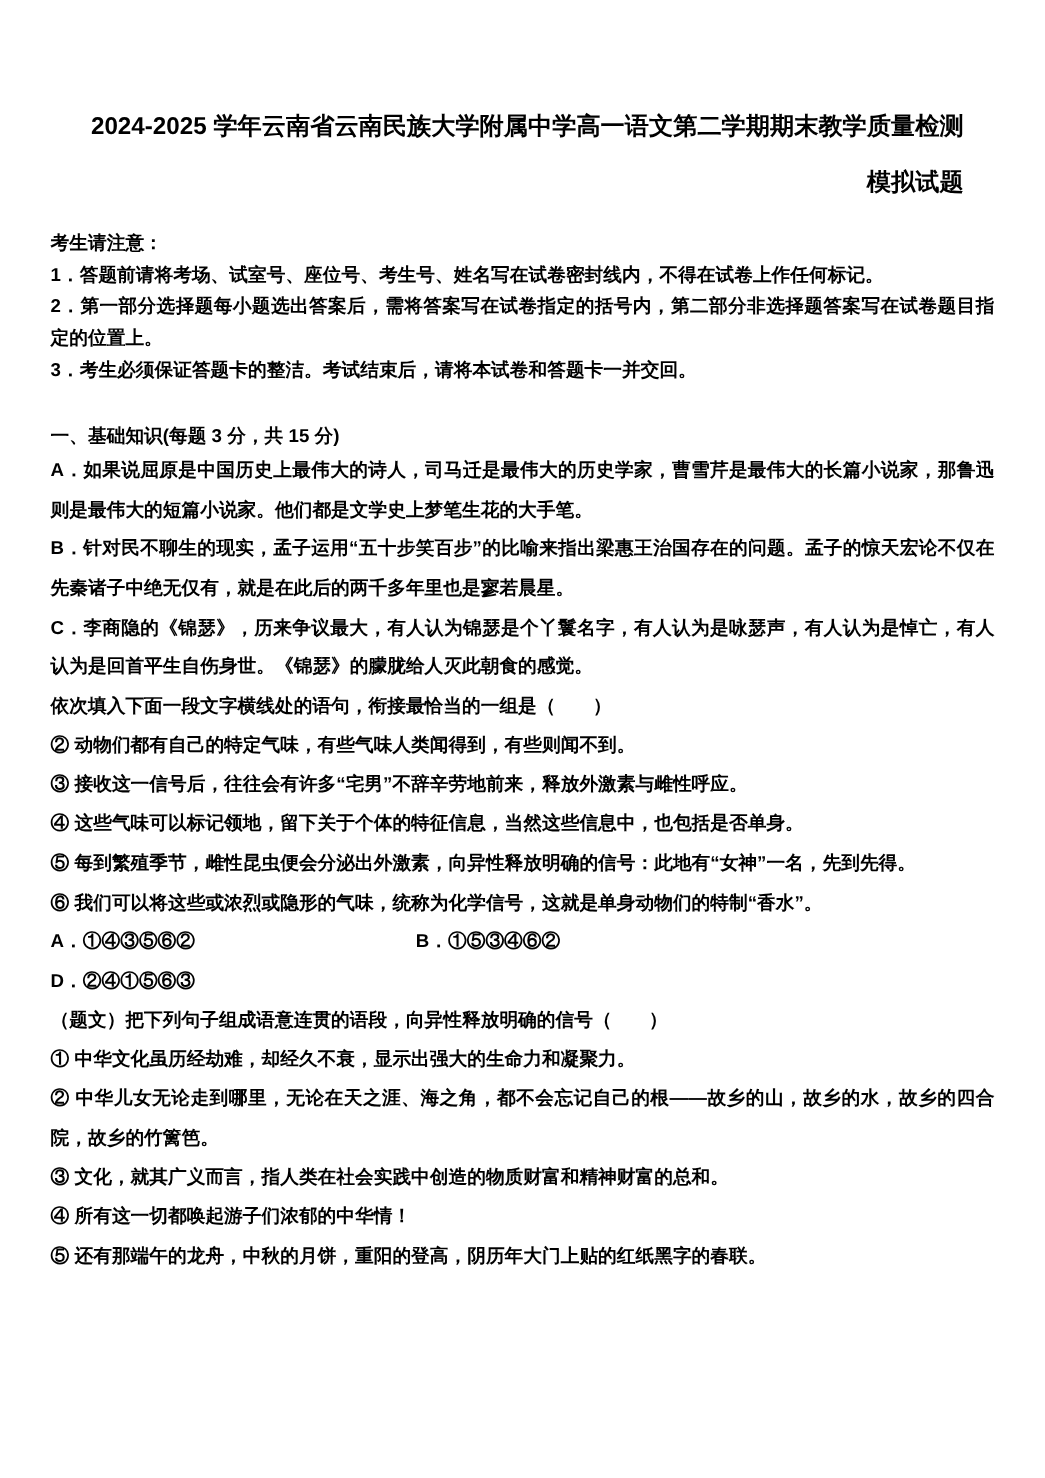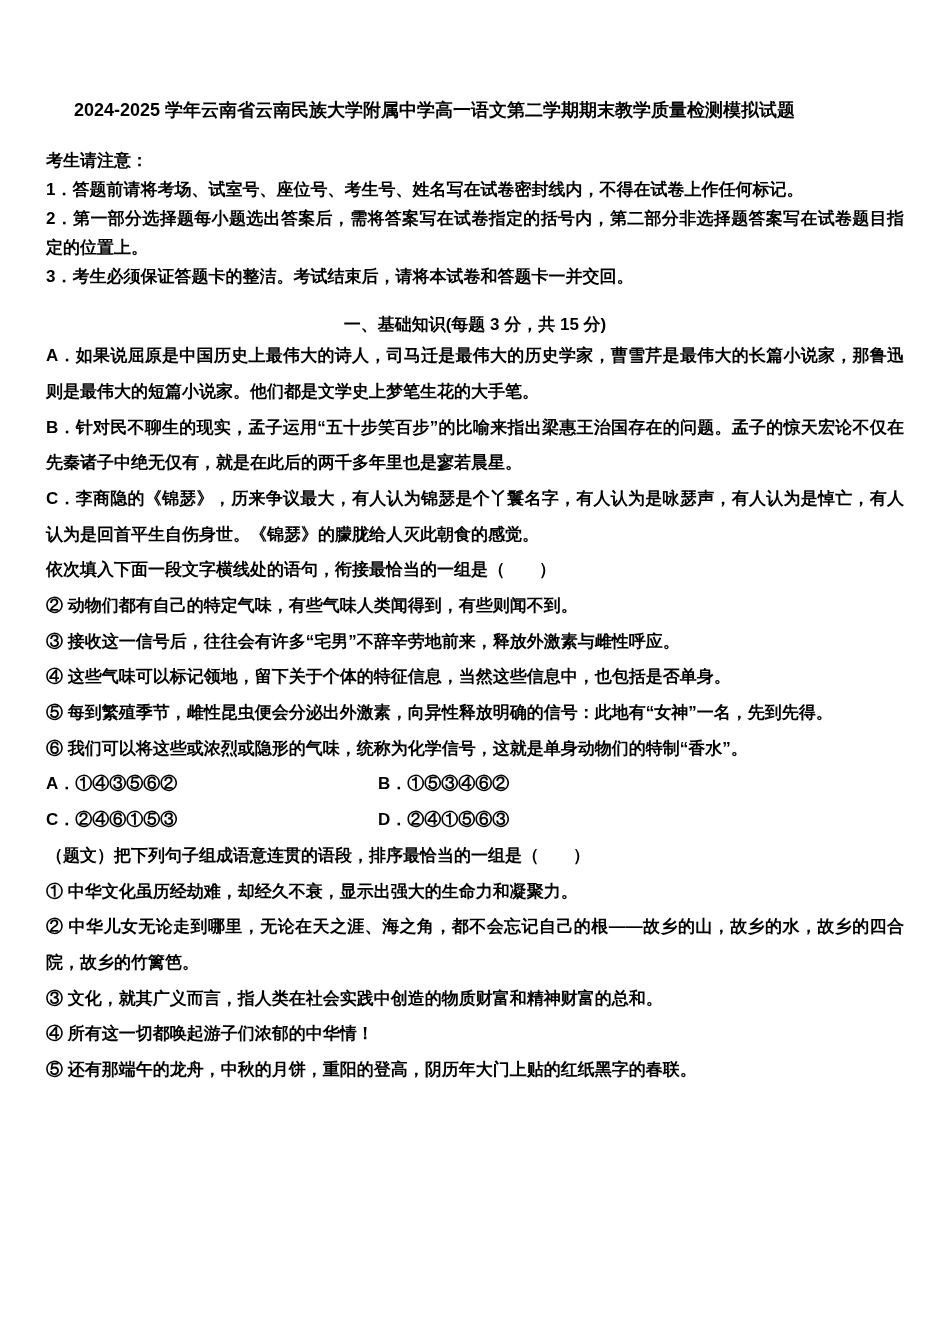--- a/index.html
+++ b/index.html
@@ -15,33 +15,32 @@
     overflow: hidden;
     font-family: "Liberation Sans", sans-serif;
     font-weight: 700;
     font-size: 17px;
     color: #000000;
   }
   p { margin: 0; }
 
   .title {
     margin: 90px 28px 16px;
-    text-align: left;
-    font-size: 18px;
+    text-align: right;
+    font-size: 22px;
     line-height: 2.3;
     font-weight: 700;
   }
   .notice p {
     line-height: 1.7;
     text-align: justify;
   }
   .section-head {
-    margin-top: 20px;
+    margin-top: 32px;
     line-height: 1.55;
-    text-align: center;
   }
   .tight {
     line-height: 1.55;
   }
   .loose {
     line-height: 2.1;
     text-align: justify;
   }
   .em-idiom {
     font-weight: 700;
@@ -80,25 +79,24 @@
 
   <p class="loose">② 动物们都有自己的特定气味，有些气味人类闻得到，有些则闻不到。</p>
   <p class="loose">③ 接收这一信号后，往往会有许多“宅男”不辞辛劳地前来，释放外激素与雌性呼应。</p>
   <p class="loose">④ 这些气味可以标记领地，留下关于个体的特征信息，当然这些信息中，也包括是否单身。</p>
   <p class="loose">⑤ 每到繁殖季节，雌性昆虫便会分泌出外激素，向异性释放明确的信号：此地有“女神”一名，先到先得。</p>
   <p class="loose">⑥ 我们可以将这些或浓烈或隐形的气味，统称为化学信号，这就是单身动物们的特制“香水”。</p>
 
   <div class="choices-grid">
     <span>A．①④③⑤⑥②</span>
     <span>B．①⑤③④⑥②</span>
-    <span>C．②④⑥①⑤③</span>
     <span>D．②④①⑤⑥③</span>
   </div>
 
-  <p class="loose">（题文）把下列句子组成语意连贯的语段，排序最恰当的一组是（　　）</p>
+  <p class="loose">（题文）把下列句子组成语意连贯的语段，向异性释放明确的信号（　　）</p>
 
   <p class="loose">① 中华文化虽历经劫难，却经久不衰，显示出强大的生命力和凝聚力。</p>
   <p class="loose">② 中华儿女无论走到哪里，无论在天之涯、海之角，都不会忘记自己的根——故乡的山，故乡的水，故乡的四合院，故乡的竹篱笆。</p>
   <p class="loose">③ 文化，就其广义而言，指人类在社会实践中创造的物质财富和精神财富的总和。</p>
   <p class="loose">④ 所有这一切都唤起游子们浓郁的中华情！</p>
   <p class="loose">⑤ 还有那端午的龙舟，中秋的月饼，重阳的登高，阴历年大门上贴的红纸黑字的春联。</p>
 
 </div>
 
 </body></html>

